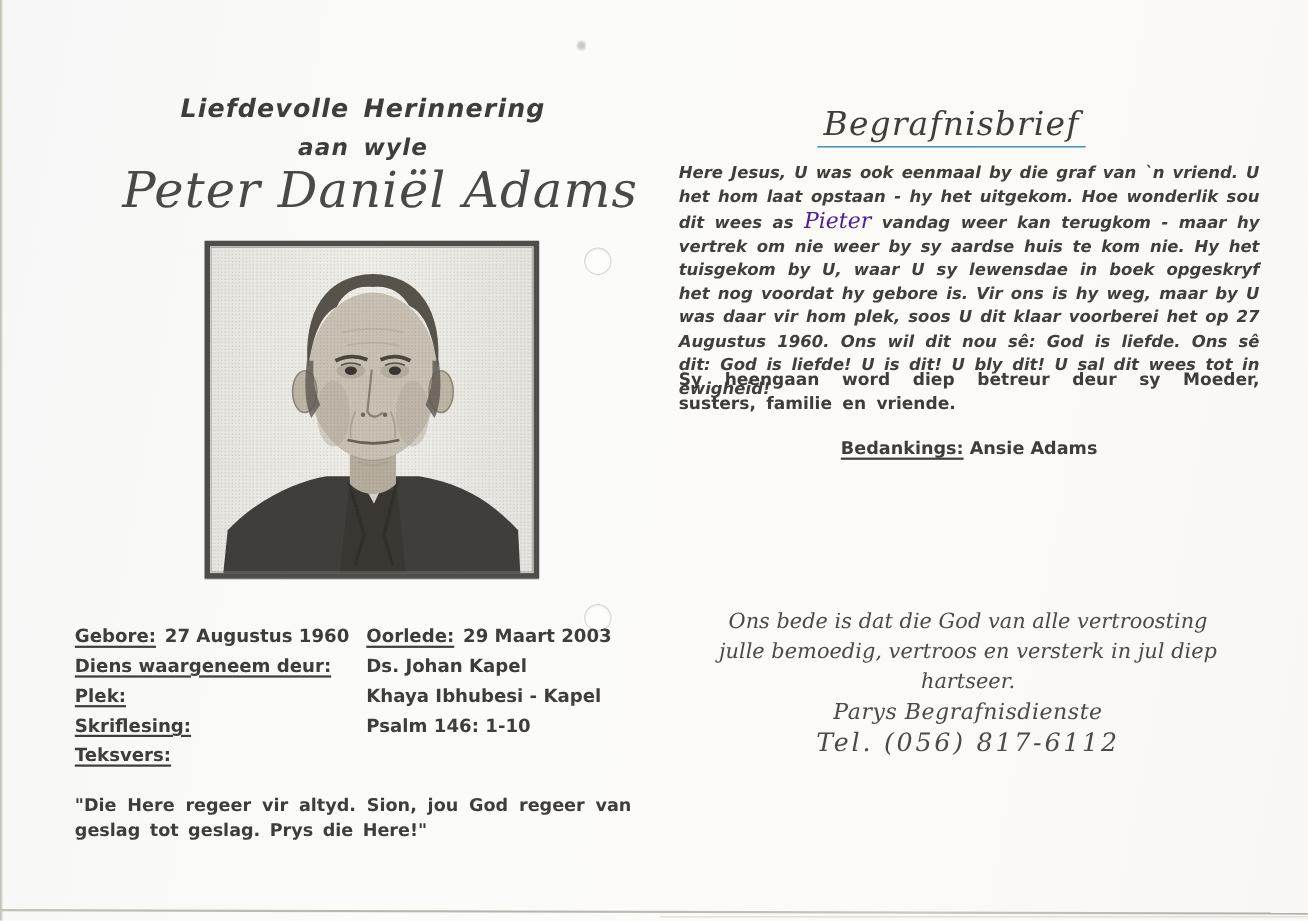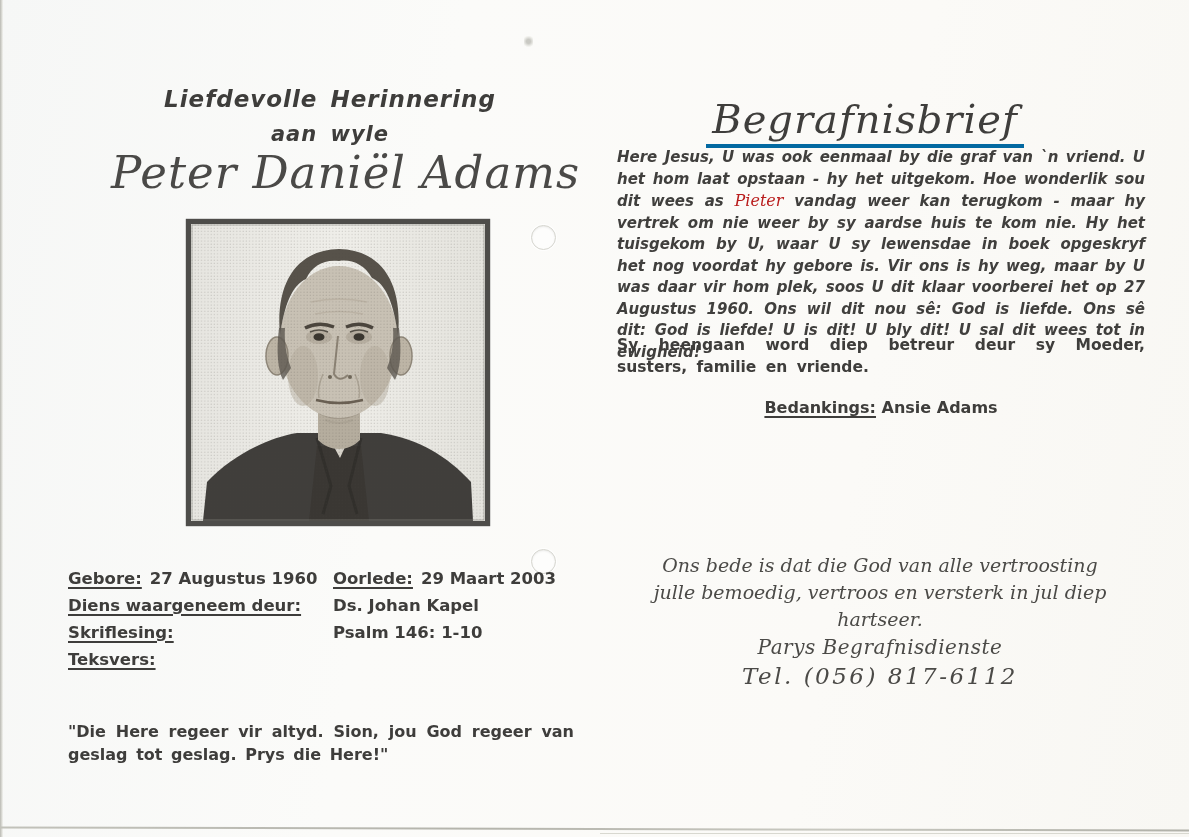--- a/index.html
+++ b/index.html
@@ -46,26 +46,26 @@
   .dright{ flex:1; }
   .u{ text-decoration:underline; text-underline-offset:3px; text-decoration-thickness:1.5px; }
   .dval{ margin-left:8px; }
   .psalm-serif{ font-family:"DejaVu Serif", serif; font-size:15px; font-weight:normal; color:#454442; }
 
   .quote{ position:absolute; left:68px; top:720px; width:506px; font-size:16px;
     line-height:23px; text-align:justify; word-spacing:3px; }
 
   
   .letter-title{ position:absolute; left:615px; top:96px; width:500px; text-align:center; }
-  .letter-title span{ display:inline-block; font-size:40px; color:#3f3e3c;
-    border-bottom:4px solid #0369a1; padding:0 6px 2px 6px; letter-spacing:1px; }
+  .letter-title span{ display:inline-block; font-size:30px; color:#3f3e3c;
+    border-bottom:1px solid #0369a1; padding:0 6px 2px 6px; letter-spacing:1px; }
   .letter-body{ position:absolute; left:617px; top:147px; width:528px; font-size:15px;
     line-height:21.5px; text-align:justify; word-spacing:2px; color:#403f3d; }
   .inline-name{ font-family:"DejaVu Serif", serif; font-style:italic; font-weight:normal;
-    font-size:16px; color:#b91c1c; }
+    font-size:20px; color:#4c1d95; }
   .mourning{ position:absolute; left:617px; top:334px; width:528px; font-size:15.5px;
     line-height:22px; text-align:justify; word-spacing:4px; }
   .thanks{ position:absolute; left:617px; top:398px; width:528px; font-size:16px;text-align:center; }
   .closing{ position:absolute; left:640px; top:552px; width:480px; text-align:center;
     color:#4b4a47; }
   .closing .cl{ font-size:19px; line-height:27px; }
   .closing .home{ font-size:20px; line-height:28px; letter-spacing:0.5px; }
   .closing .tel{ font-size:23px; line-height:30px; letter-spacing:2.5px; }
 </style>
 </head>
@@ -151,20 +151,24 @@
   <div class="details hand">
     <div class="drow">
       <div class="dleft"><span class="u">Gebore:</span><span class="dval">27 Augustus 1960</span></div>
       <div class="dright"><span class="u">Oorlede:</span><span class="dval">29 Maart 2003</span></div>
     </div>
     <div class="drow">
       <div class="dleft"><span class="u">Diens waargeneem deur:</span></div>
       <div class="dright"><span>Ds. Johan Kapel</span></div>
     </div>
     <div class="drow">
+      <div class="dleft"><span class="u">Plek:</span></div>
+      <div class="dright"><span>Khaya Ibhubesi - Kapel</span></div>
+    </div>
+    <div class="drow">
       <div class="dleft"><span class="u">Skriflesing:</span></div>
       <div class="dright"><span>Psalm 146: 1-10</span></div>
     </div>
     <div class="drow">
       <div class="dleft"><span class="u">Teksvers:</span></div>
     </div>
   </div>
 
   <div class="quote hand">"Die Here regeer vir altyd. Sion, jou God regeer van geslag tot geslag. Prys die Here!"</div>
 </div>

